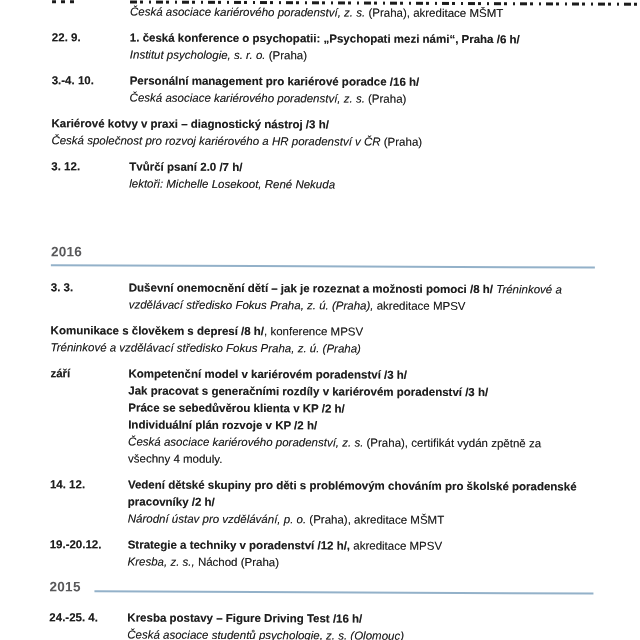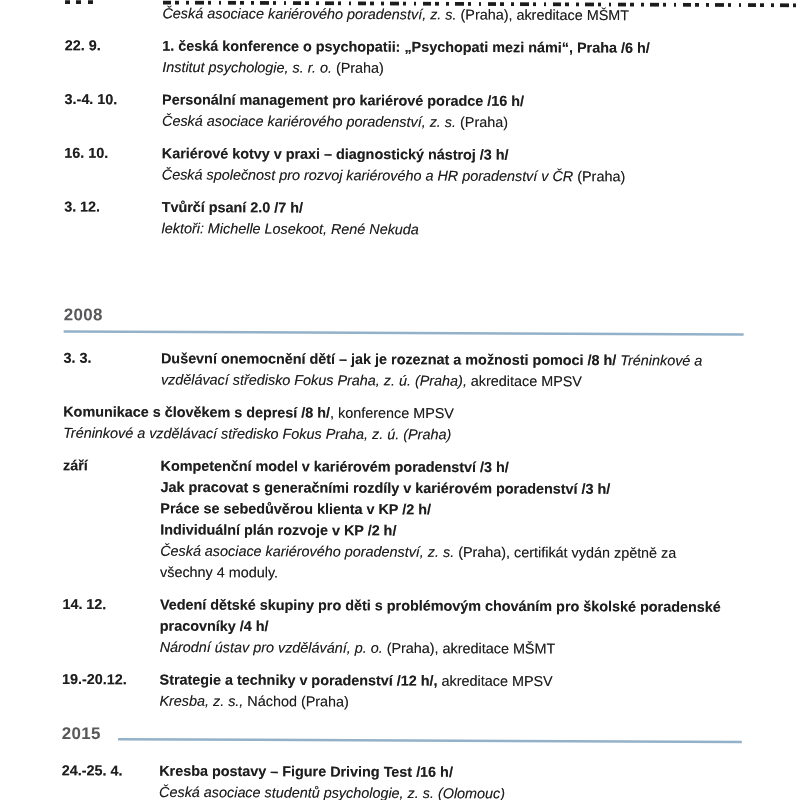--- a/index.html
+++ b/index.html
@@ -86,34 +86,33 @@
           </div>
         </div>
         <div class="entry">
           <div class="date">3.-4. 10.</div>
           <div class="content">
             <div class="line"><span class="seg-b">Personální management pro kariérové poradce /16 h/</span></div>
             <div class="line"><span class="seg-i">Česká asociace kariérového poradenství, z. s.</span><span class="seg-r"> (Praha)</span></div>
           </div>
         </div>
         <div class="entry">
-          <div class="date">16. 10.</div>
           <div class="content">
             <div class="line"><span class="seg-b">Kariérové kotvy v praxi – diagnostický nástroj /3 h/</span></div>
             <div class="line"><span class="seg-i">Česká společnost pro rozvoj kariérového a HR poradenství v ČR</span><span class="seg-r"> (Praha)</span></div>
           </div>
         </div>
         <div class="entry">
           <div class="date">3. 12.</div>
           <div class="content">
             <div class="line"><span class="seg-b">Tvůrčí psaní 2.0 /7 h/</span></div>
             <div class="line"><span class="seg-i">lektoři: Michelle Losekoot, René Nekuda</span></div>
           </div>
         </div>
-        <div class="year-heading rule-under"><span class="year-text">2008</span></div>
+        <div class="year-heading rule-under"><span class="year-text">2016</span></div>
         <div class="entry">
           <div class="date">3. 3.</div>
           <div class="content">
             <div class="line"><span class="seg-b">Duševní onemocnění dětí – jak je rozeznat a možnosti pomoci /8 h/</span><span class="seg-i"> Tréninkové a</span></div>
             <div class="line"><span class="seg-i">vzdělávací středisko Fokus Praha, z. ú. (Praha),</span><span class="seg-r"> akreditace MPSV</span></div>
           </div>
         </div>
         <div class="entry">
           <div class="content">
             <div class="line"><span class="seg-b">Komunikace s člověkem s depresí /8 h/</span><span class="seg-r">, konference MPSV</span></div>
@@ -128,21 +127,21 @@
             <div class="line"><span class="seg-b">Práce se sebedůvěrou klienta v KP /2 h/</span></div>
             <div class="line"><span class="seg-b">Individuální plán rozvoje v KP /2 h/</span></div>
             <div class="line"><span class="seg-i">Česká asociace kariérového poradenství, z. s.</span><span class="seg-r"> (Praha), certifikát vydán zpětně za</span></div>
             <div class="line"><span class="seg-r">všechny 4 moduly.</span></div>
           </div>
         </div>
         <div class="entry">
           <div class="date">14. 12.</div>
           <div class="content">
             <div class="line"><span class="seg-b">Vedení dětské skupiny pro děti s problémovým chováním pro školské poradenské</span></div>
-            <div class="line"><span class="seg-b">pracovníky /4 h/</span></div>
+            <div class="line"><span class="seg-b">pracovníky /2 h/</span></div>
             <div class="line"><span class="seg-i">Národní ústav pro vzdělávání, p. o.</span><span class="seg-r"> (Praha), akreditace MŠMT</span></div>
           </div>
         </div>
         <div class="entry">
           <div class="date">19.-20.12.</div>
           <div class="content">
             <div class="line"><span class="seg-b">Strategie a techniky v poradenství /12 h/,</span><span class="seg-r"> akreditace MPSV</span></div>
             <div class="line"><span class="seg-i">Kresba, z. s.,</span><span class="seg-r"> Náchod (Praha)</span></div>
           </div>
         </div>

